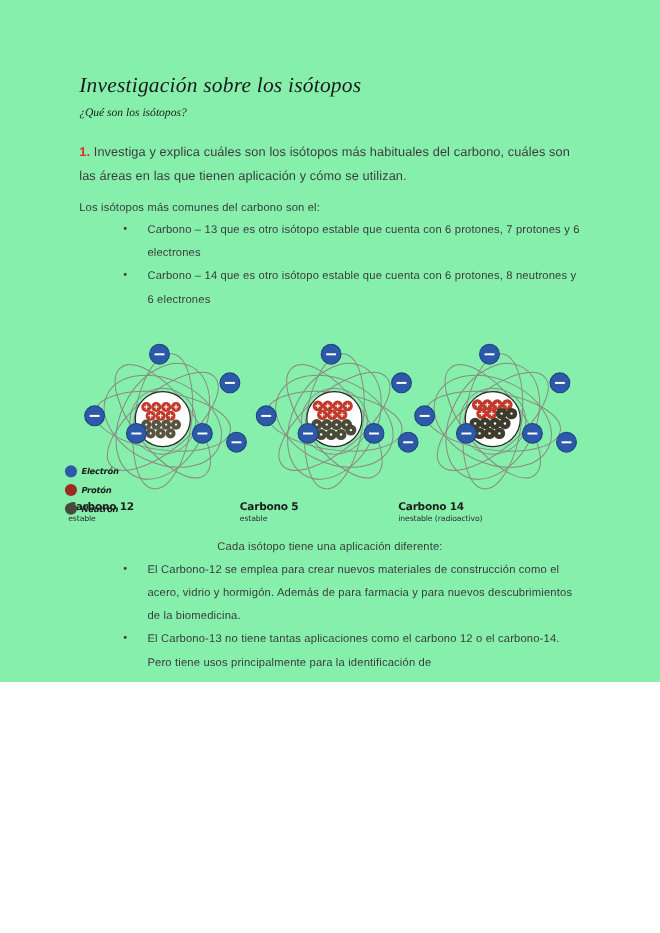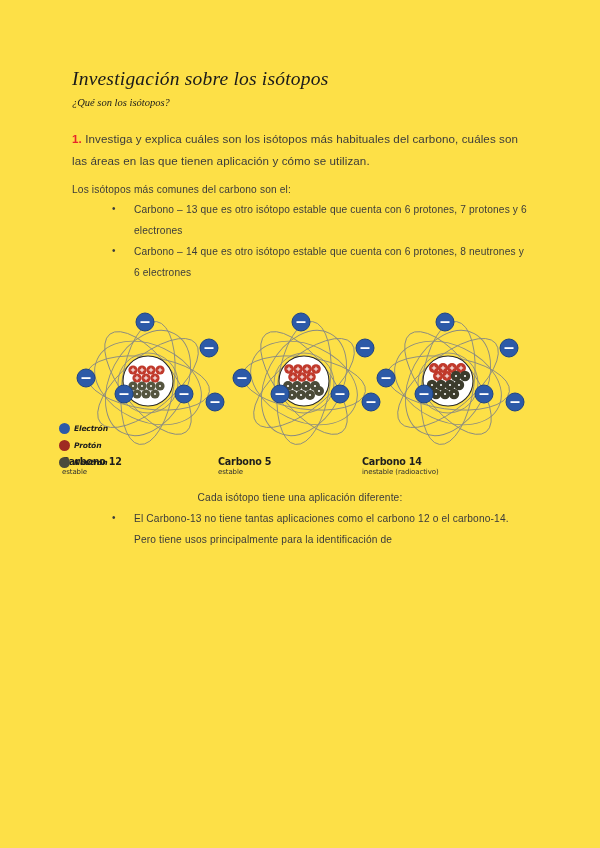--- a/index.html
+++ b/index.html
@@ -3,22 +3,22 @@
 <meta charset="utf-8">
 <style>
   html, body {
     margin: 0;
     padding: 0;
     background: #ffffff;
   }
   .page {
     position: relative;
     width: 600px;
-    height: 848px;
-    background: #fde047;
+    height: 620px;
+    background: #86efac;
     overflow: hidden;
     font-family: "Liberation Sans", sans-serif;
   }
   .content {
     position: absolute;
     left: 72px;
     top: 68px;
     width: 456px;
   }
   
@@ -438,17 +438,18 @@
           <div class="legend-dot" style="background:#4a4a3c"></div>
           <div class="legend-label">Neutrón</div>
         </div>
       </div>
 
     </div>
 
     <p class="para tail">Cada isótopo tiene una aplicación diferente:</p>
 
     <ul class="blist">
+      <li>El Carbono-12 se emplea para crear nuevos materiales de construcción como el acero, vidrio y hormigón. Además de para farmacia y para nuevos descubrimientos de la biomedicina.</li>
       <li>El Carbono-13 no tiene tantas aplicaciones como el carbono 12 o el carbono-14. Pero tiene usos principalmente para la identificación de</li>
     </ul>
 
   </div>
 </div>
 
 </body></html>

